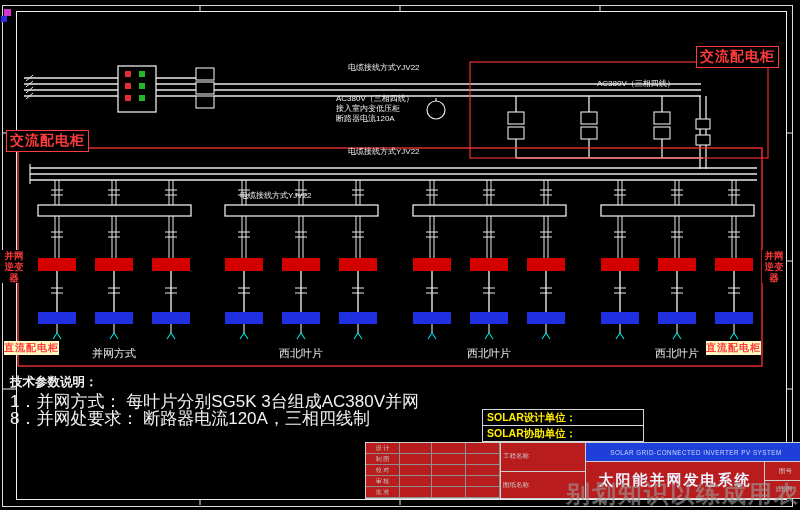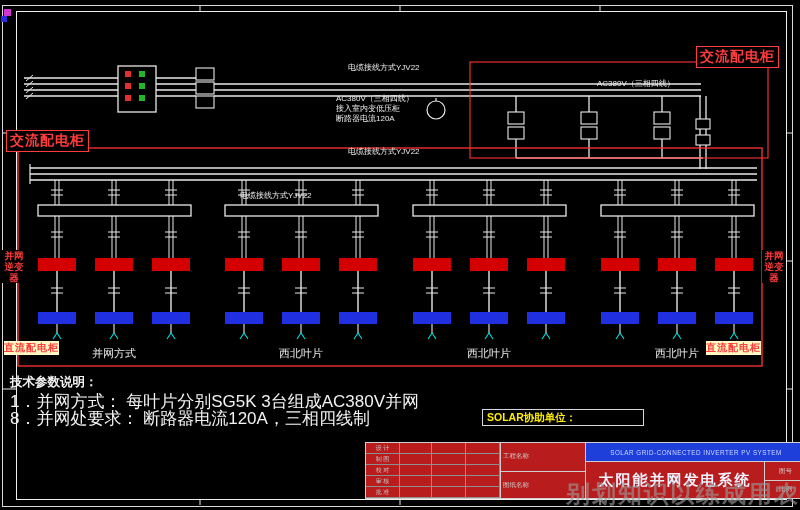--- a/index.html
+++ b/index.html
@@ -331,20 +331,21 @@
     <div>断路器电流120A</div>
   </div>
 
   <div class="abs technotes" style="left:10px;top:374px">
     <div class="tn-title">技术参数说明：</div>
     <div class="tn-item">1．并网方式：  每叶片分别SG5K  3台组成AC380V并网</div>
     <div class="tn-item">8．并网处要求：  断路器电流120A，三相四线制</div>
   </div>
 
   <div class="abs units">
+    <div class="unit-row">SOLAR设计单位：</div>
     <div class="unit-row">SOLAR协助单位：</div>
   </div>
 
   <div class="abs tblock">
     <div class="tb-left">
         <div class="c">设 计</div>
         <div class="c"></div>
         <div class="c"></div>
         <div class="c"></div>
         <div class="c">制 图</div>

